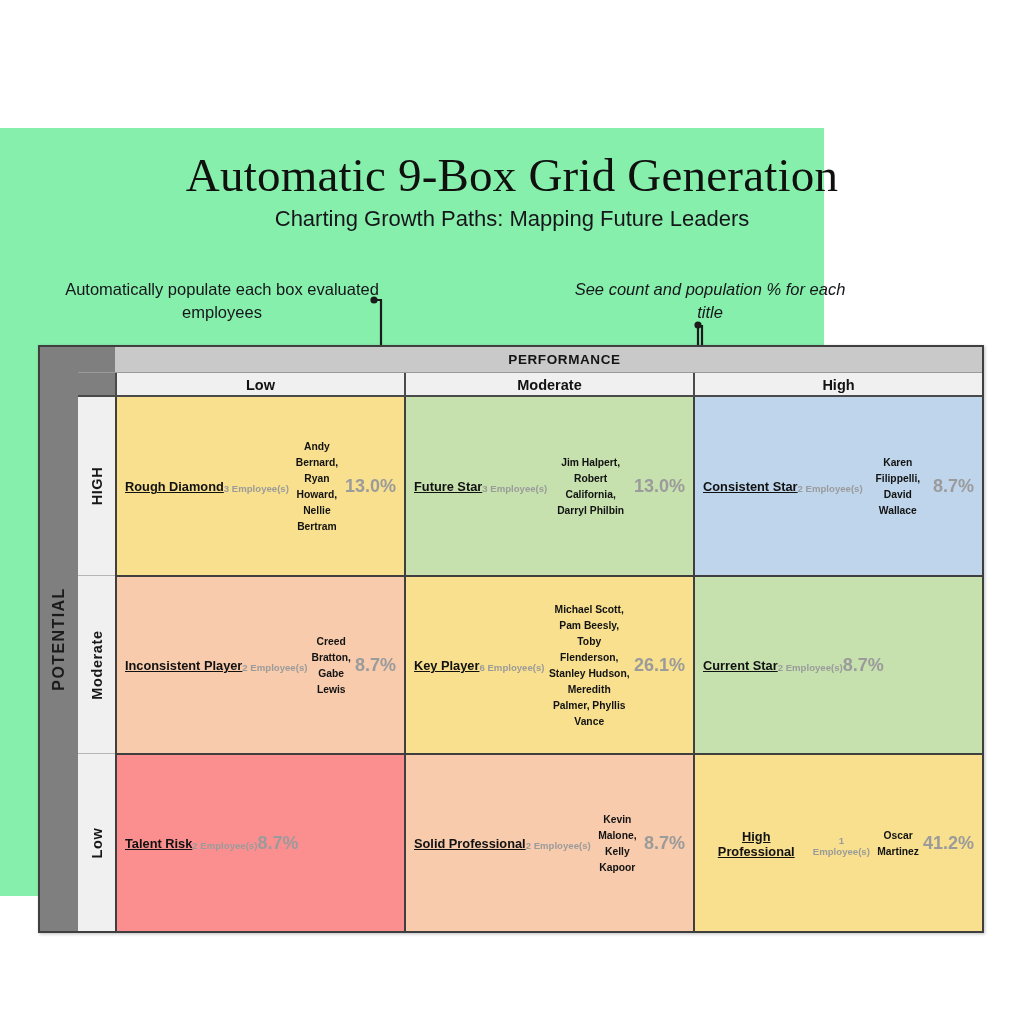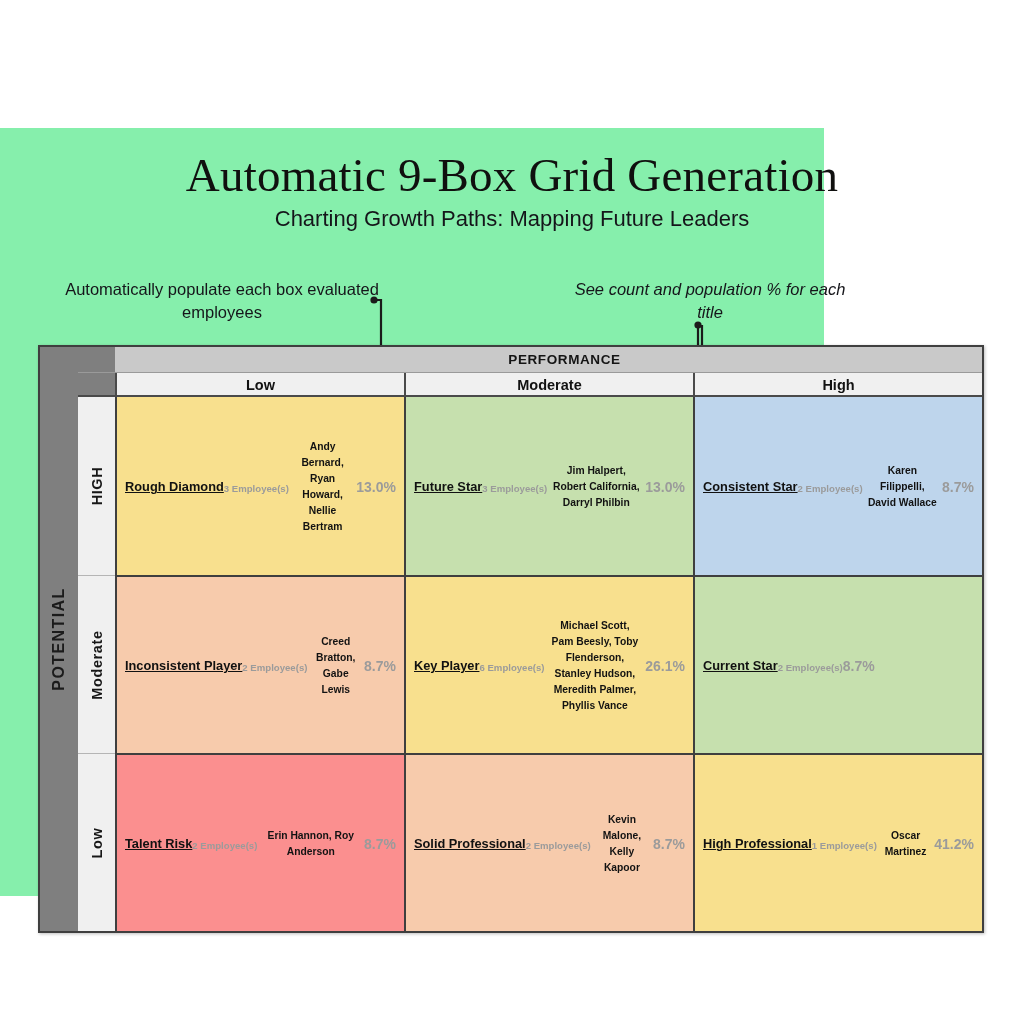--- a/index.html
+++ b/index.html
@@ -182,21 +182,21 @@
     align-items:center;
     justify-content:center;
     text-align:center;
     font-size:10.3px;
     font-weight:bold;
     color:#121212;
     line-height:1.55;
     padding:0 4px;
   }
   .cell-pct {
-    font-size:14px;
+    font-size:18px;
     font-weight:bold;
     color:#9b9b9b;
     text-align:center;
     padding-bottom:1px;
   }
 </style>
 </head>
 <body>
 
 <div id="slide">
@@ -298,21 +298,20 @@
         </div>
 
         <div class="grid-row">
           <div class="row-label">
             <span>Low</span>
           </div>
 
           <div class="cell" style="background:#FB8F8F">
             <div class="cell-title">Talent Risk</div>
             <div class="cell-count">2 Employee(s)</div>
-            <div class="cell-names">Erin Hannon, Roy Anderson</div>
             <div class="cell-pct">8.7%</div>
           </div>
 
           <div class="cell" style="background:#F7CBAC">
             <div class="cell-title">Solid Professional</div>
             <div class="cell-count">2 Employee(s)</div>
             <div class="cell-names">Kevin Malone, Kelly Kapoor</div>
             <div class="cell-pct">8.7%</div>
           </div>
 

